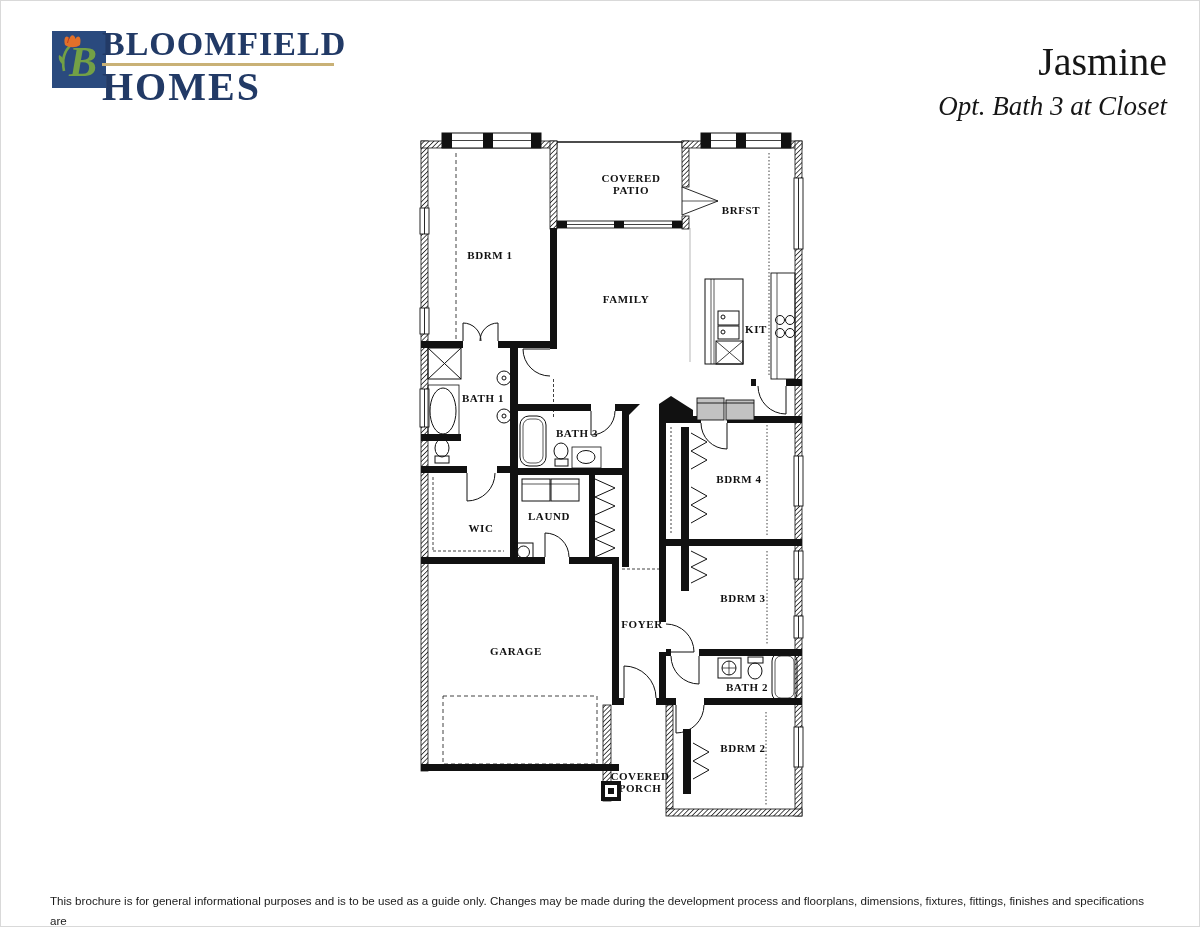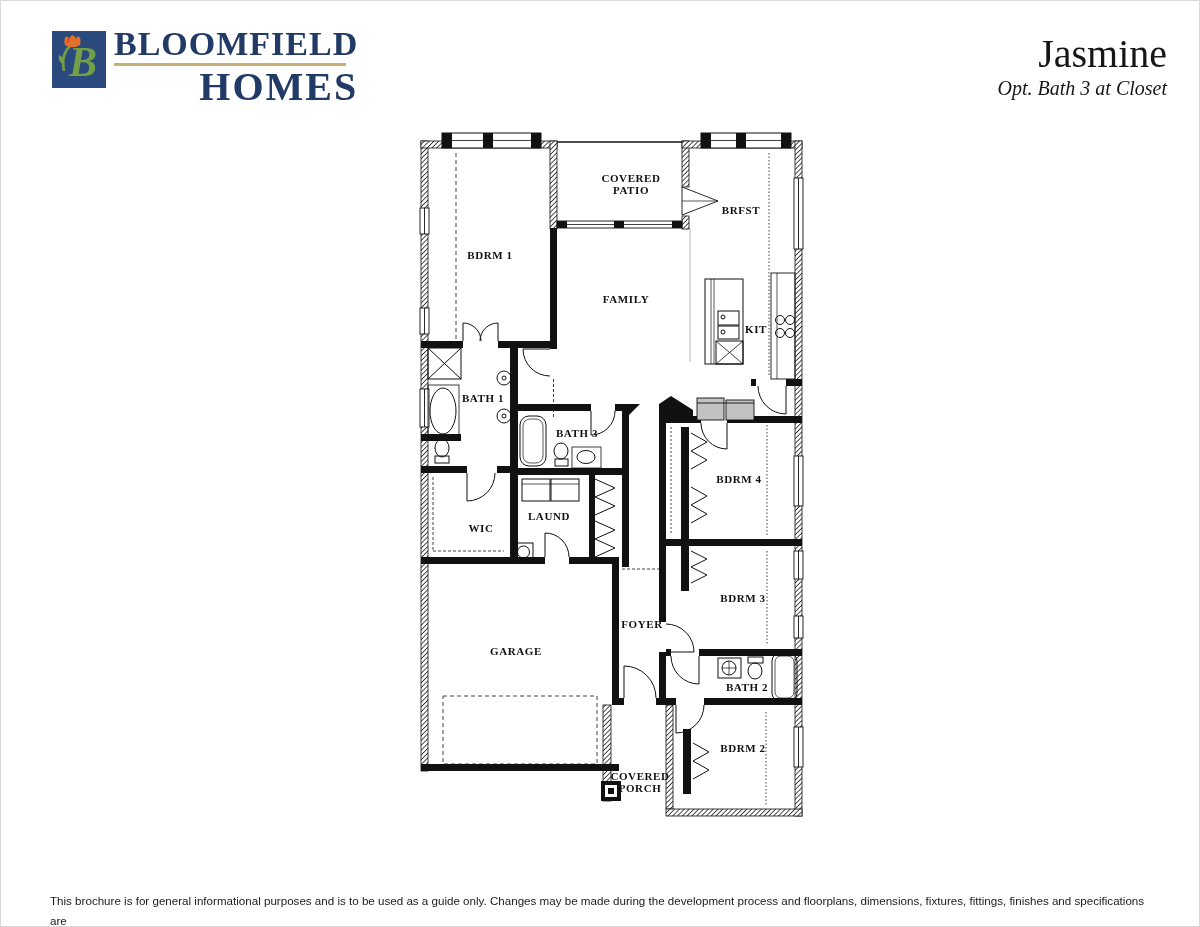--- a/index.html
+++ b/index.html
@@ -1,26 +1,26 @@
 <!DOCTYPE html>
 <html><head>
 <meta charset="utf-8">
 <style>
   html,body{margin:0;padding:0;background:#fff;}
   .page{position:relative;width:1200px;height:927px;background:#fff;overflow:hidden;
         font-family:"Liberation Serif",serif;border:1px solid #d9d9d9;box-sizing:border-box;}
   
   .logo-box{position:absolute;left:51px;top:30px;width:54px;height:57px;}
-  .brand{position:absolute;left:113px;top:26px;line-height:1;color:#223a66;text-align:right;}
+  .brand{position:absolute;left:101px;top:26px;line-height:1;color:#223a66;}
   .brand .l1{font-size:34px;font-weight:bold;letter-spacing:1px;}
   .brand .rule{width:232px;height:3px;background:#c9b176;margin:2px 0 1px 0;}
   .brand .l2{font-size:40px;font-weight:bold;letter-spacing:2px;}
-  .titleblock{position:absolute;right:32px;top:32px;text-align:right;color:#161616;}
+  .titleblock{position:absolute;right:32px;top:40px;text-align:right;color:#161616;}
   .titleblock .plan{font-size:40px;line-height:1.05;}
-  .titleblock .opt{font-size:20px;font-style:italic;margin-top:2px;}
+  .titleblock .opt{font-size:27px;font-style:italic;margin-top:8px;}
   
   .plan-wrap{position:absolute;left:408px;top:126px;width:400px;height:700px;}
   svg text.rl{font-family:"Liberation Serif",serif;font-weight:bold;font-size:11px;
               letter-spacing:.6px;fill:#111;text-anchor:middle;}
   
   .footer{position:absolute;left:49px;top:850px;width:1104px;
           font-family:"Liberation Sans",sans-serif;font-size:11.6px;line-height:20px;
           color:#1b1b1b;white-space:pre-wrap;}
 </style>
 </head>

